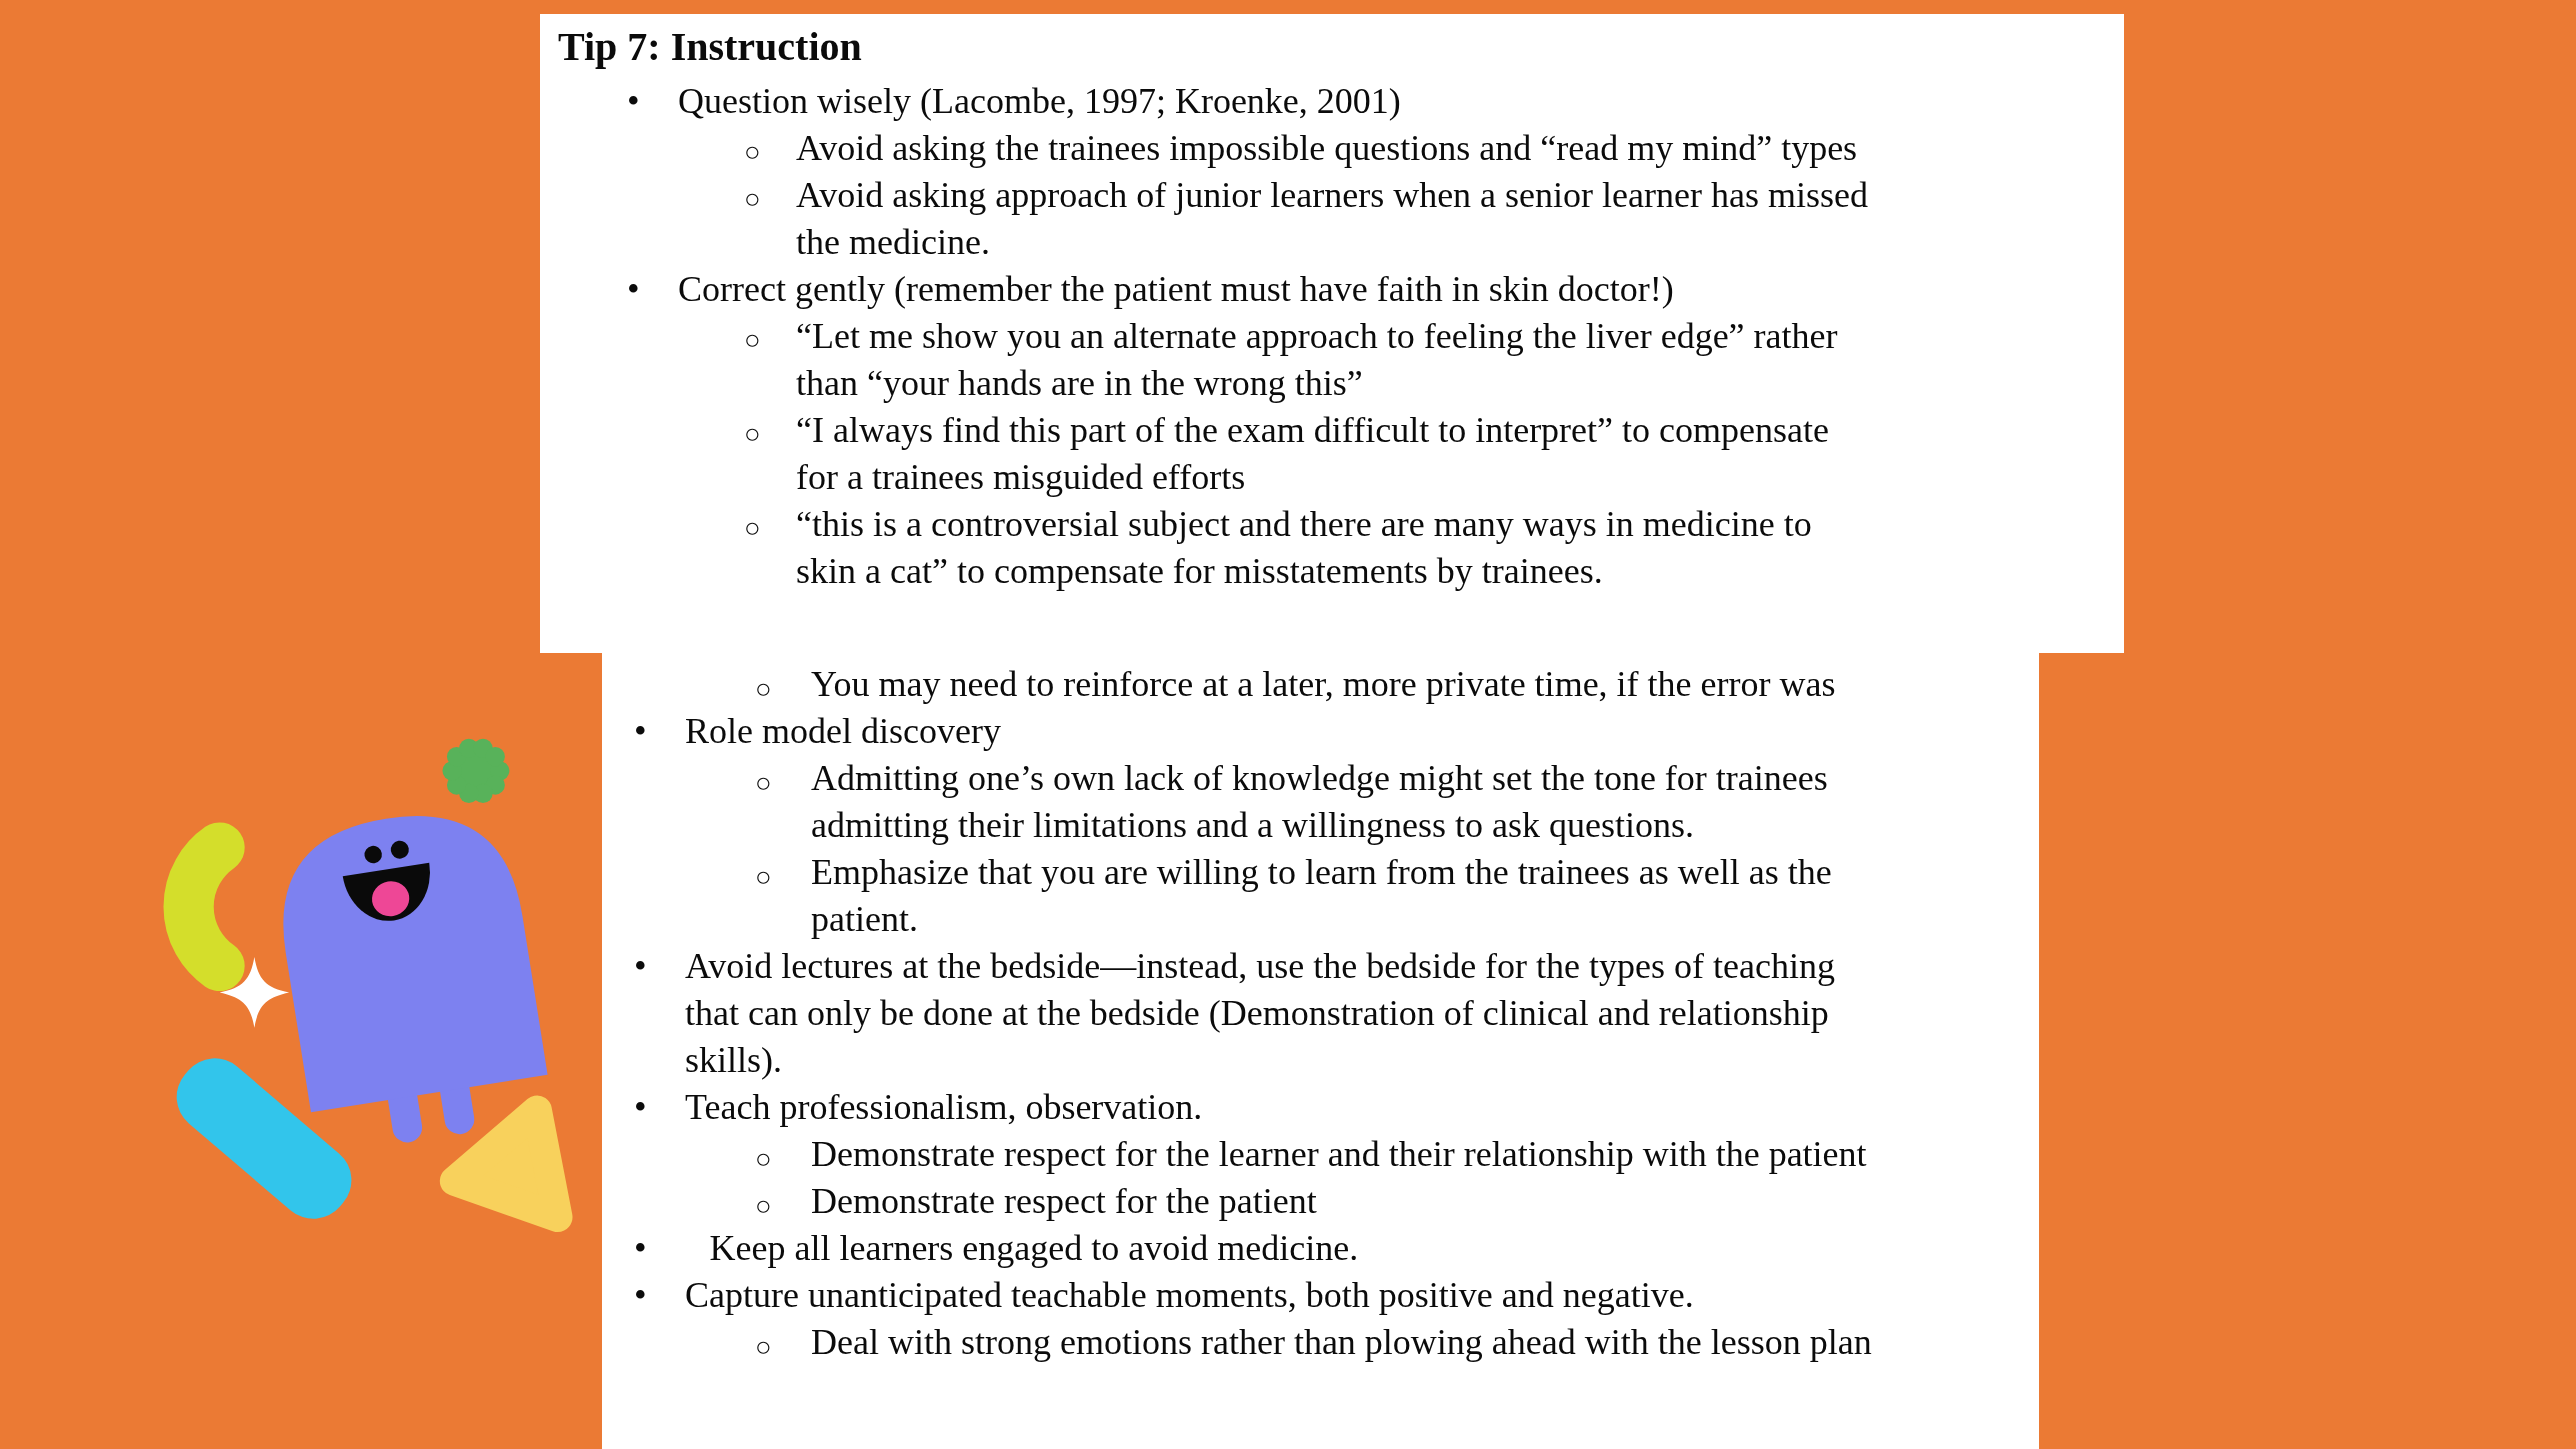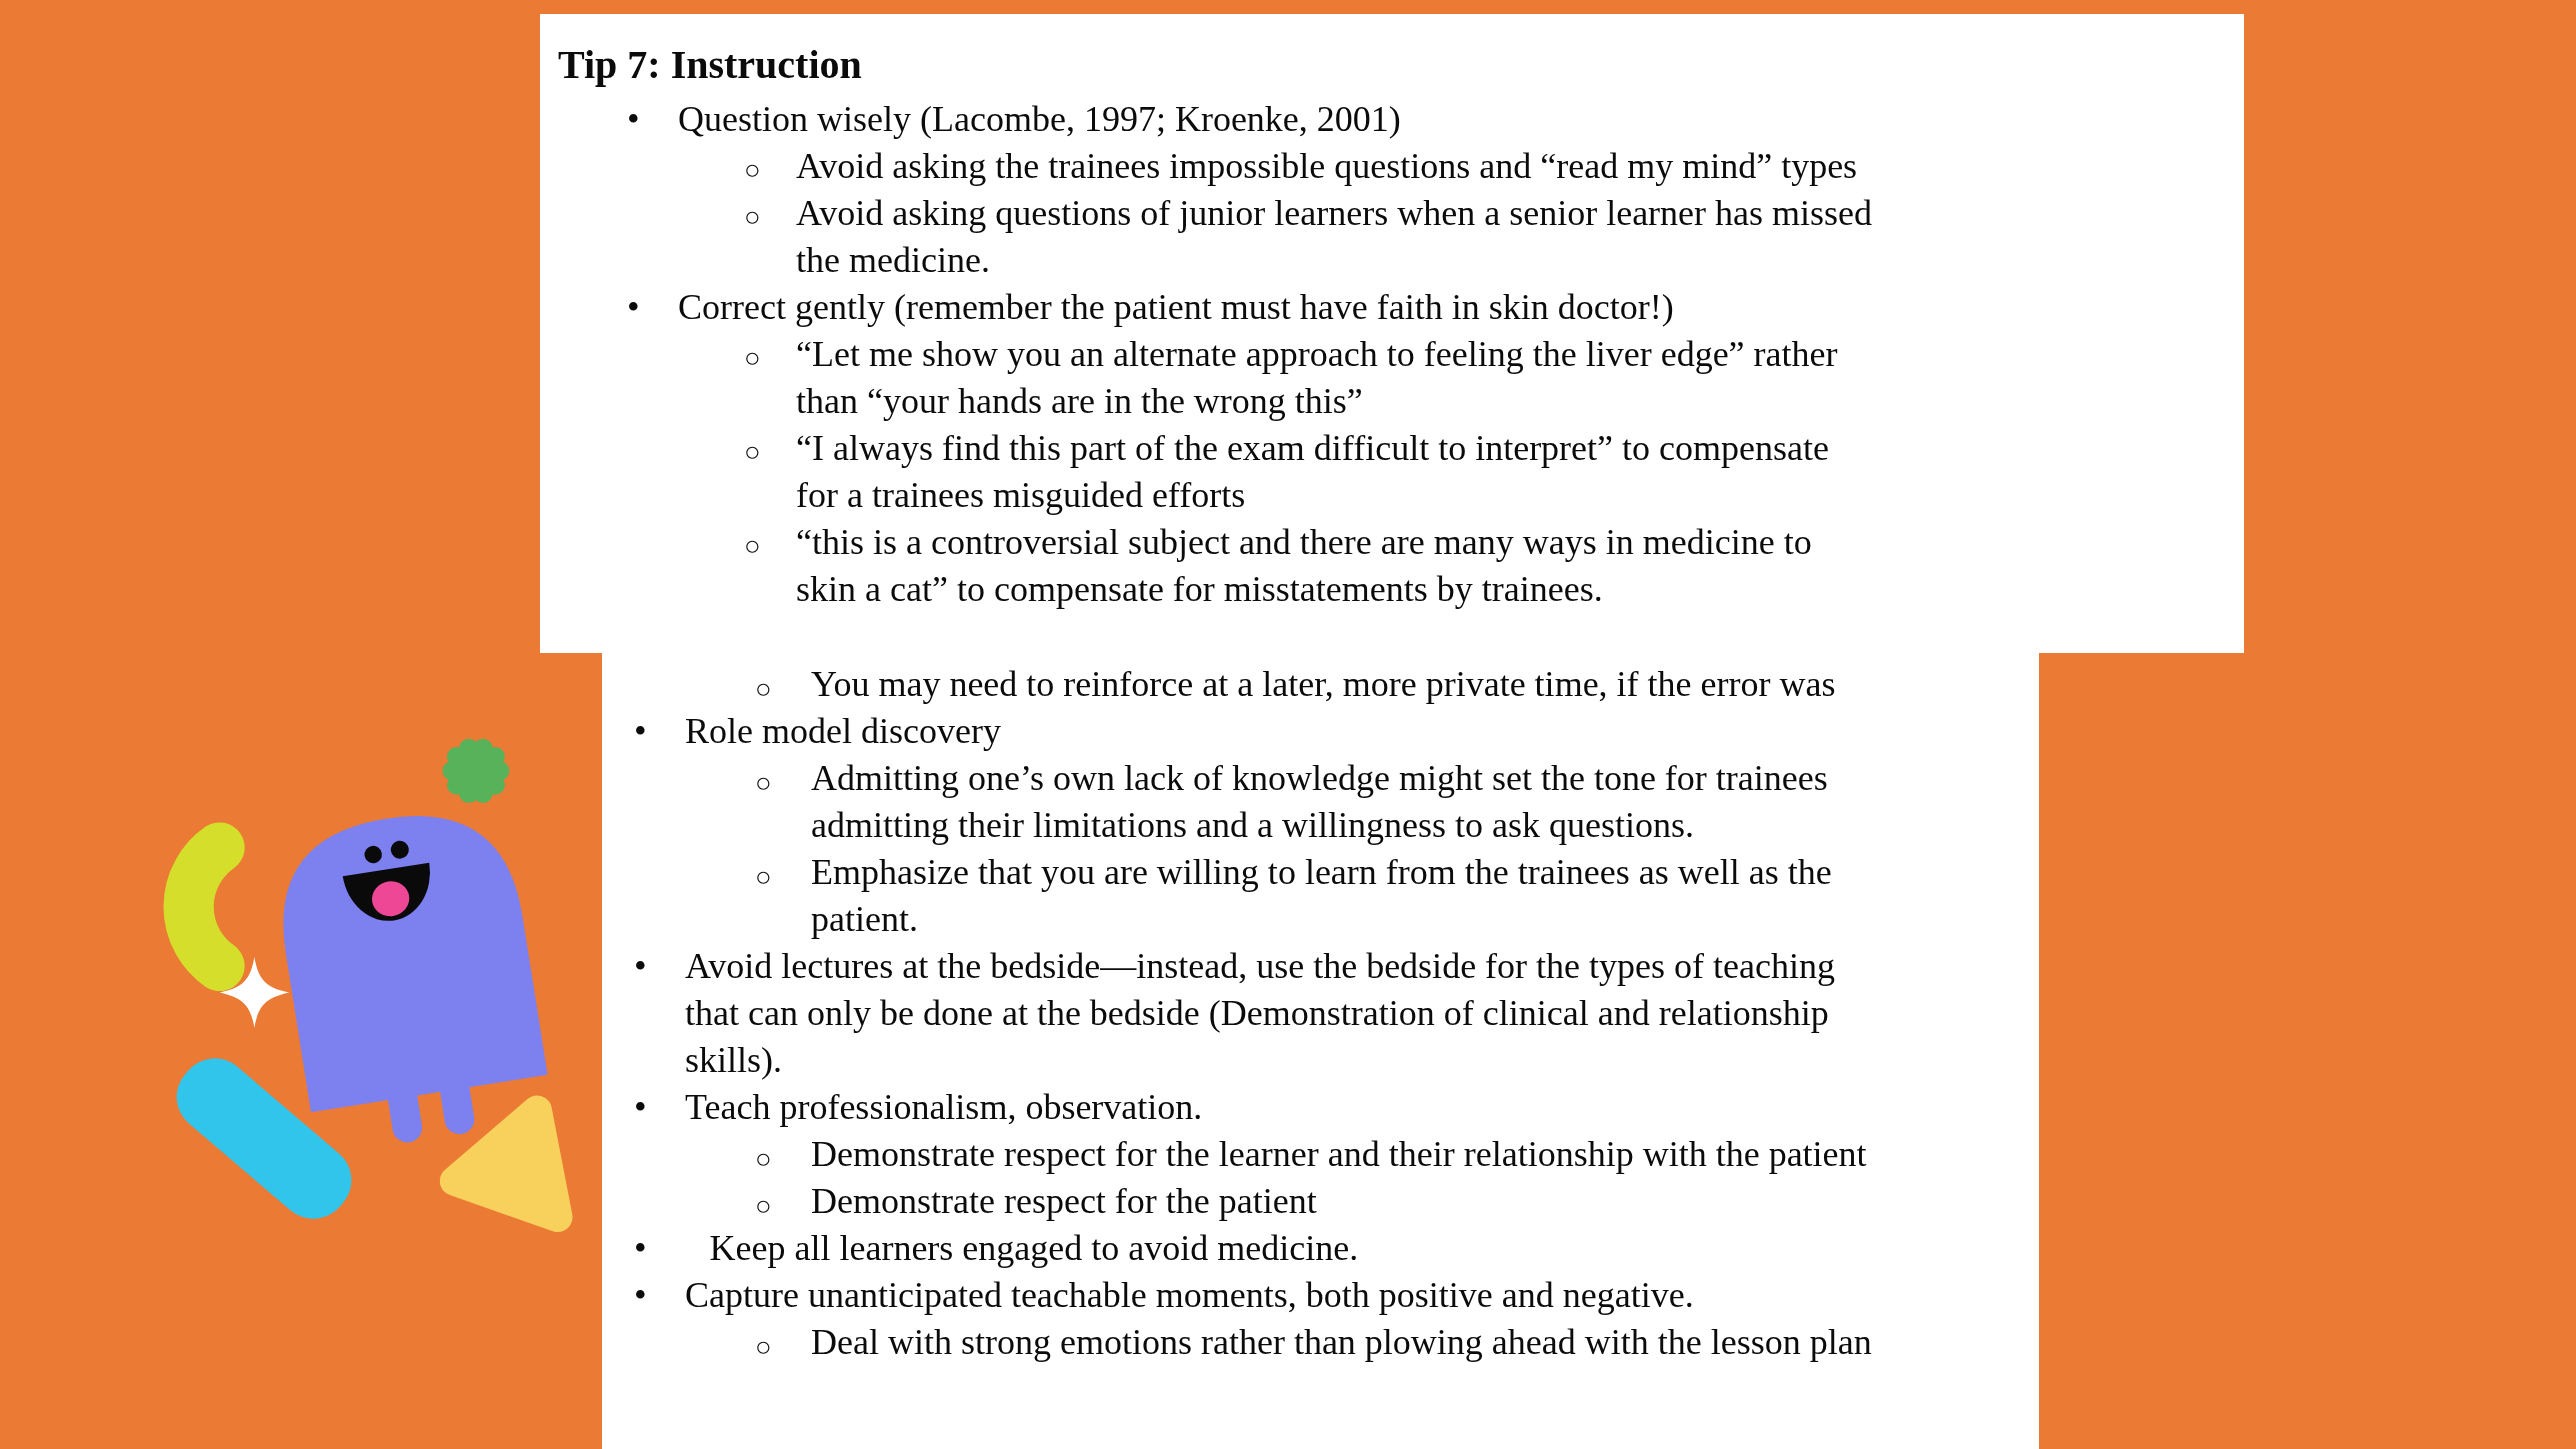--- a/index.html
+++ b/index.html
@@ -3,23 +3,23 @@
 <meta charset="utf-8">
 <style>
   html,body{margin:0;padding:0;}
   body{
     width:2576px;height:1449px;position:relative;overflow:hidden;
     font-family:"Liberation Serif","DejaVu Serif",serif;
   }
   .art{position:absolute;left:0;top:0;width:2576px;height:1449px;}
   .panel{position:absolute;box-sizing:border-box;}
   #panel1{
-    left:540px;top:13.5px;width:1704px;height:639px;
+    left:540px;top:13.5px;width:1584px;height:639px;
     --tl:18px;--b1m:87px;--b1t:138px;--b2m:204px;--b2t:256px;
-    padding-top:20px;
+    padding-top:2px;
   }
   #panel2{
     left:602px;top:653px;width:1437px;height:796px;
     --b1m:32px;--b1t:83px;--b2m:153px;--b2t:209px;
     padding-top:8.4px;
   }
   .line{position:relative;height:47px;font-size:36px;color:inherit;}
   .line.t{height:62px;}
   .t .txt{font-size:40px;font-weight:700;line-height:62px;left:var(--tl);}
   .txt{position:absolute;top:0;left:0;line-height:47px;white-space:pre;}
@@ -73,21 +73,21 @@
   <div class="line b1">
       <span class="marker">•</span>
       <span class="txt">Question wisely (Lacombe, 1997; Kroenke, 2001)</span>
     </div>
   <div class="line b2">
       <span class="marker">○</span>
       <span class="txt">Avoid asking the trainees impossible questions and “read my mind” types</span>
     </div>
   <div class="line b2">
       <span class="marker">○</span>
-      <span class="txt">Avoid asking questions of junior learners when a senior learner has missed</span>
+      <span class="txt">Avoid asking approach of junior learners when a senior learner has missed</span>
     </div>
   <div class="line c2">
       <span class="txt">the medicine.</span>
     </div>
   <div class="line b1">
       <span class="marker">•</span>
       <span class="txt">Correct gently (remember the patient must have faith in skin doctor!)</span>
     </div>
   <div class="line b2">
       <span class="marker">○</span>

